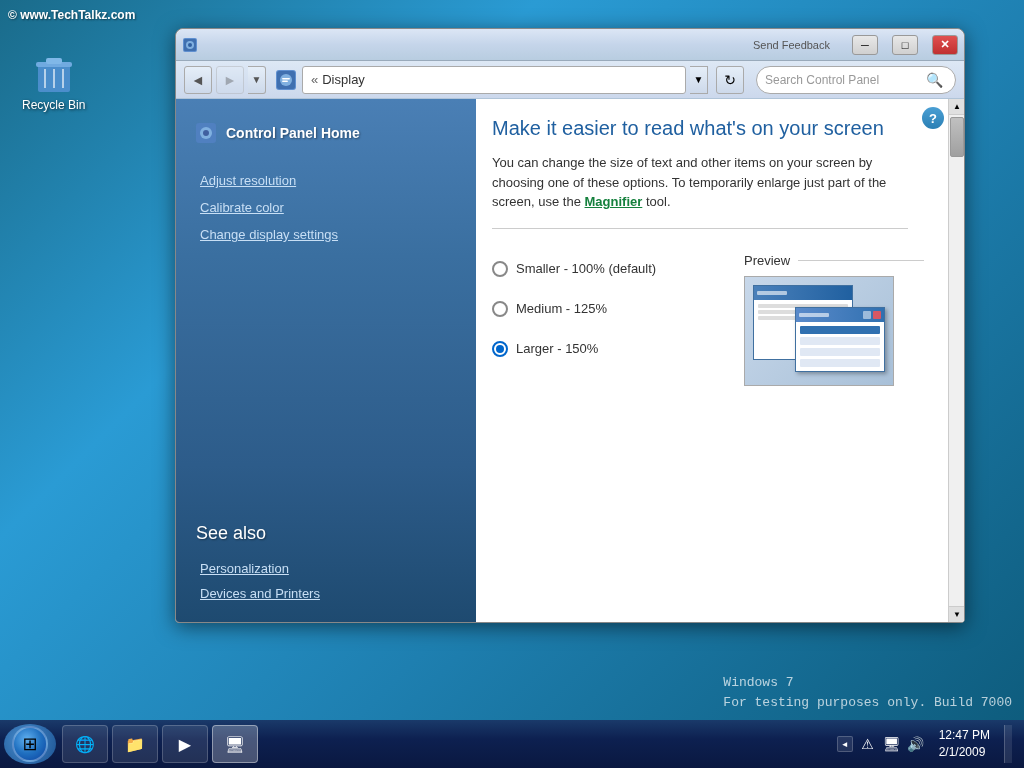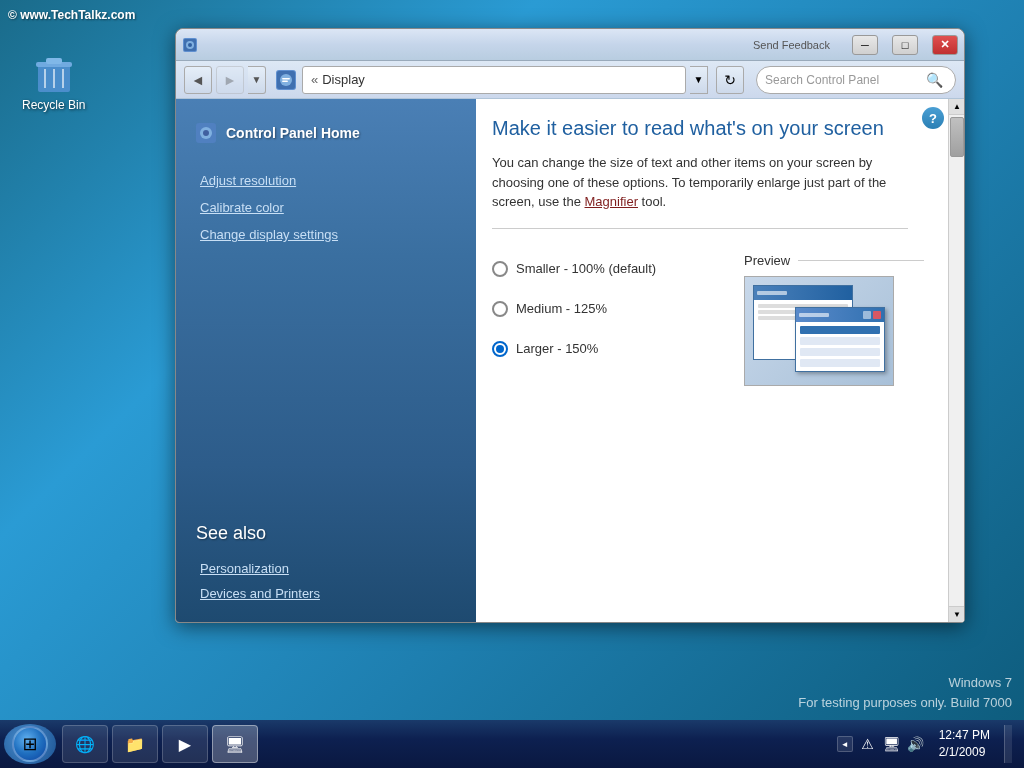--- a/index.html
+++ b/index.html
@@ -344,23 +344,24 @@
       margin-bottom: 12px;
       line-height: 1.3;
     }
     .page-description {
       font-size: 13px;
       color: #333;
       line-height: 1.5;
       margin-bottom: 16px;
     }
     .magnifier-link {
-      color: #7f1d1d;
+      color: #15803d;
       text-decoration: underline;
       cursor: pointer;
+      font-weight: bold;
     }
 
     
     .radio-options {
       display: flex;
       gap: 20px;
       margin-top: 24px;
     }
     .radio-list {
       flex: 1;
@@ -594,22 +595,22 @@
       cursor: pointer;
     }
 
     
     .win7-watermark {
       position: absolute;
       bottom: 56px;
       right: 12px;
       color: rgba(255,255,255,0.7);
       font-size: 13px;
-      text-align: right;
       line-height: 1.5;
+      font-family: Liberation Mono, monospace;
     }
 
     
     .tray-arrow {
       width: 16px;
       height: 16px;
       background: rgba(255,255,255,0.1);
       border: 1px solid rgba(255,255,255,0.2);
       border-radius: 2px;
       display: flex;

